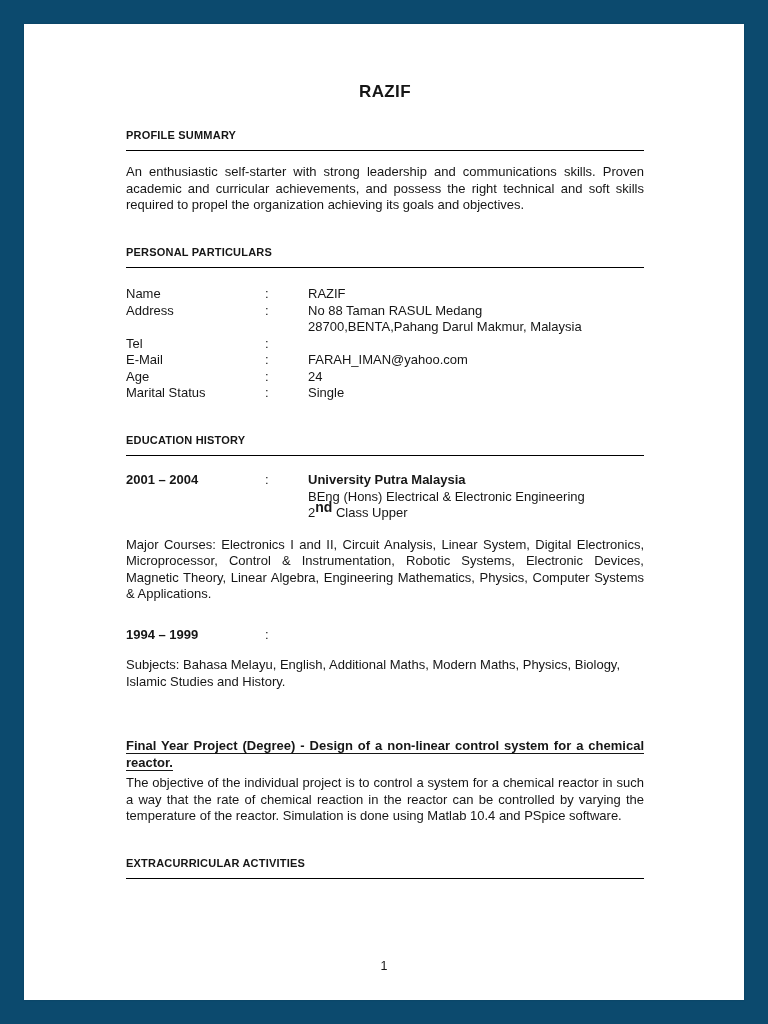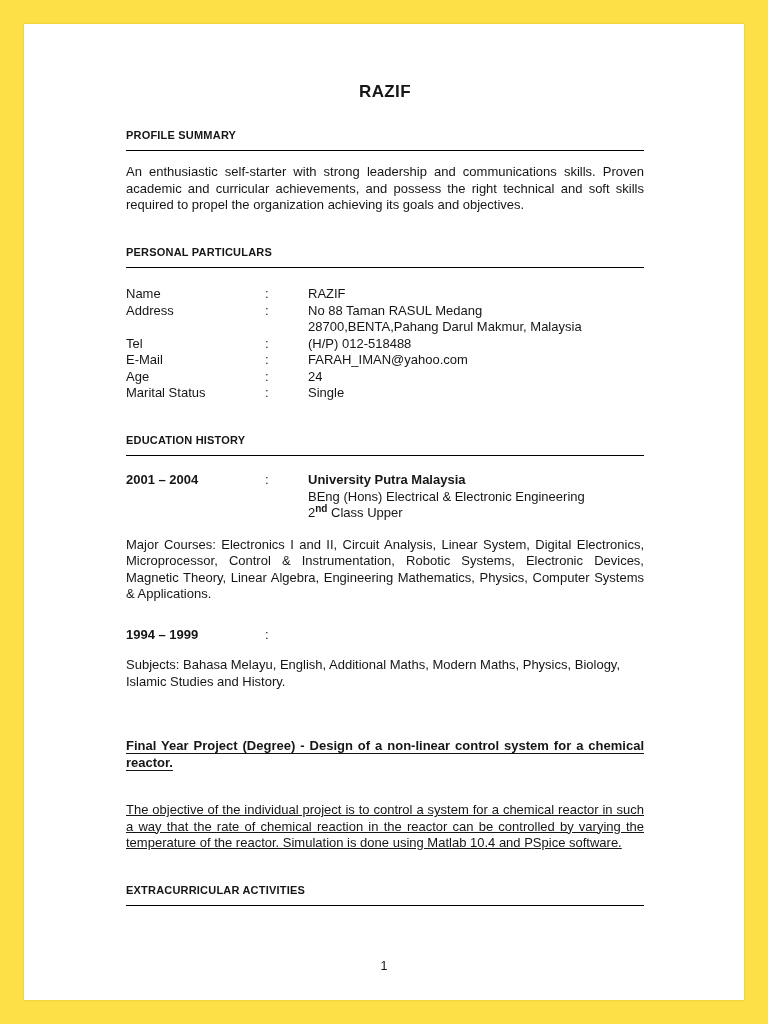--- a/index.html
+++ b/index.html
@@ -7,21 +7,21 @@
     background: #e7ebee;
     font-family: "Liberation Sans", "DejaVu Sans", sans-serif;
     color: #161616;
     -webkit-font-smoothing: antialiased;
   }
   .canvas {
     width: 768px;
     height: 1024px;
     box-sizing: border-box;
     padding: 24px;
-    background: #fde047;
+    background: #0c4a6e;
     overflow: hidden;
   }
   .page {
     width: 720px;
     height: 976px;
     background: #ffffff;
     box-sizing: border-box;
     padding: 60px 100px 36px 102px;
     position: relative;
     font-size: 13px;
@@ -56,23 +56,23 @@
   .edu-entry.second { margin-top: 24px; }
   .courses { margin-top: 15px; }
   .subjects { margin-top: 14px; }
   .project-heading {
     margin-top: 48px;
     font-weight: bold;
     text-align: justify;
     text-decoration: underline;
     text-underline-offset: 3px;
   }
-  .project-body { margin-top: 31px; text-decoration: underline; }
+  .project-body { margin-top: 4px; }
   sup.ord {
-    font-size: 10px;
+    font-size: 14px;
     font-weight: bold;
     vertical-align: super;
     line-height: 0;
   }
   .page-number {
     position: absolute;
     left: 0;
     right: 0;
     bottom: 26px;
     text-align: center;
@@ -104,21 +104,20 @@
         <div>:</div>
         <div>
           <div>No 88 Taman RASUL Medang</div>
           <div>28700,BENTA,Pahang Darul Makmur, Malaysia</div>
         </div>
       </div>
 
       <div class="kv-row">
         <div>Tel</div>
         <div>:</div>
-        <div>(H/P) 012-518488</div>
       </div>
 
       <div class="kv-row">
         <div>E-Mail</div>
         <div>:</div>
         <div>FARAH_IMAN@yahoo.com</div>
       </div>
 
       <div class="kv-row">
         <div>Age</div>

